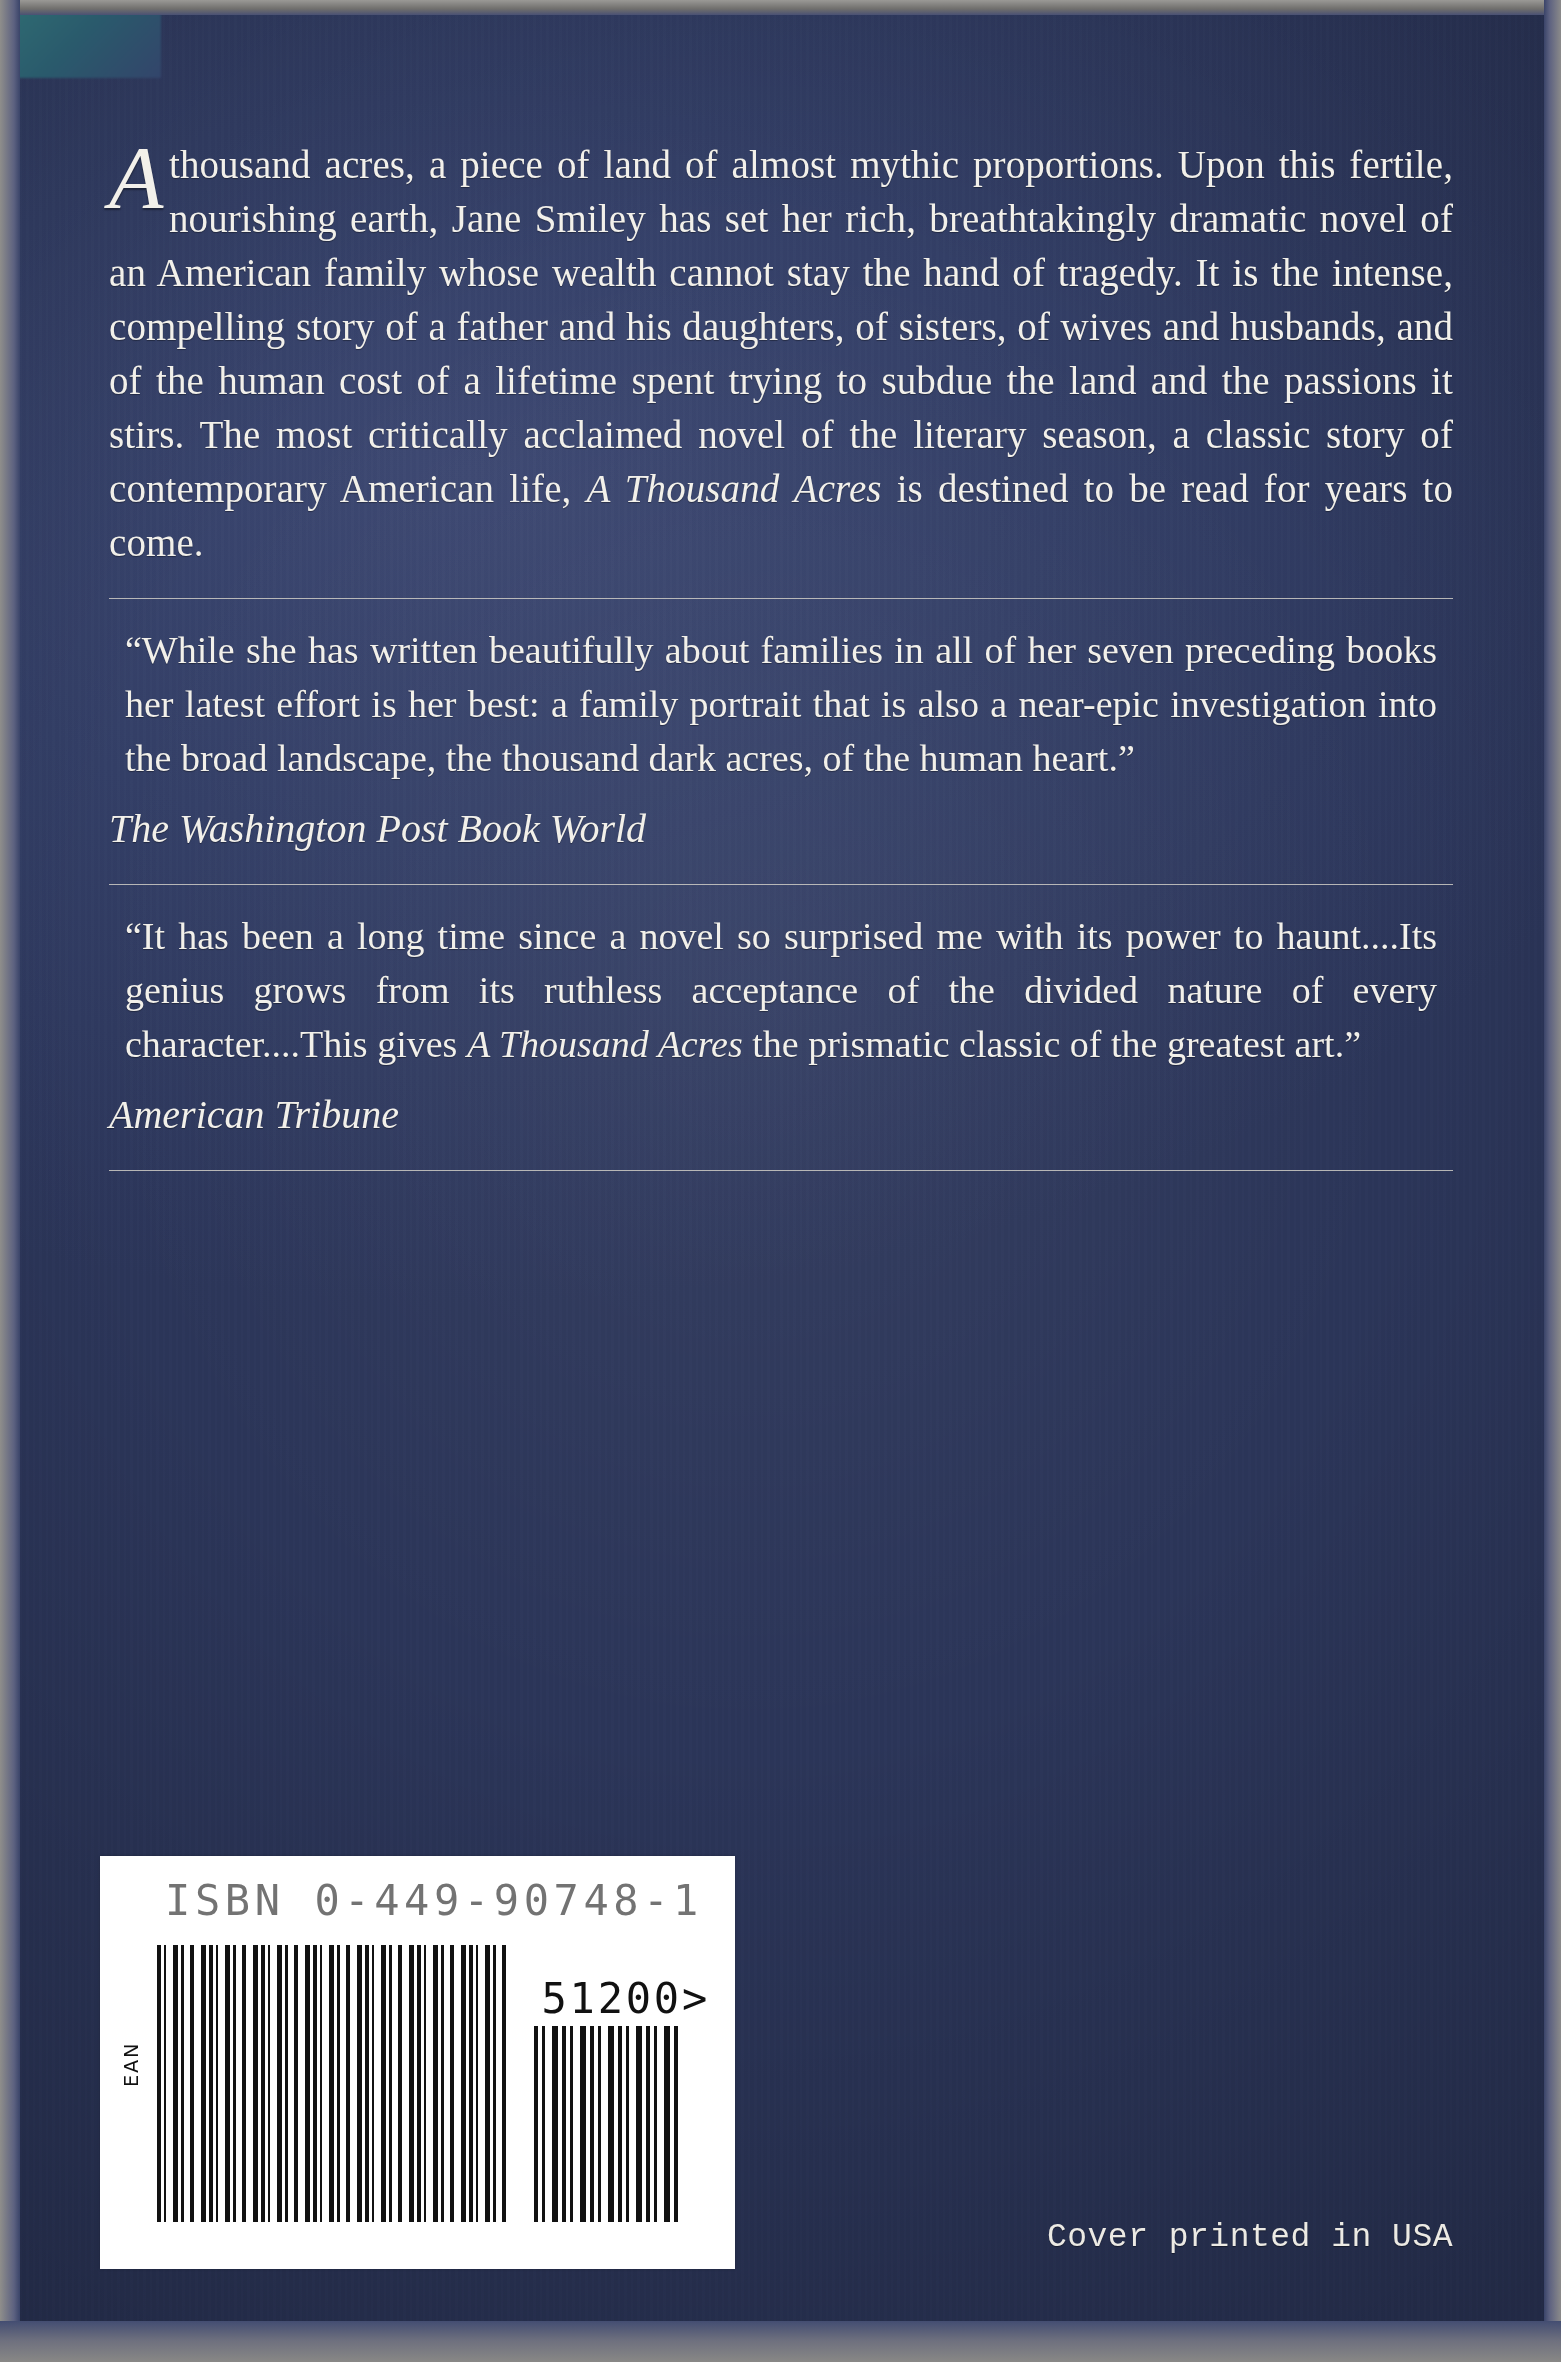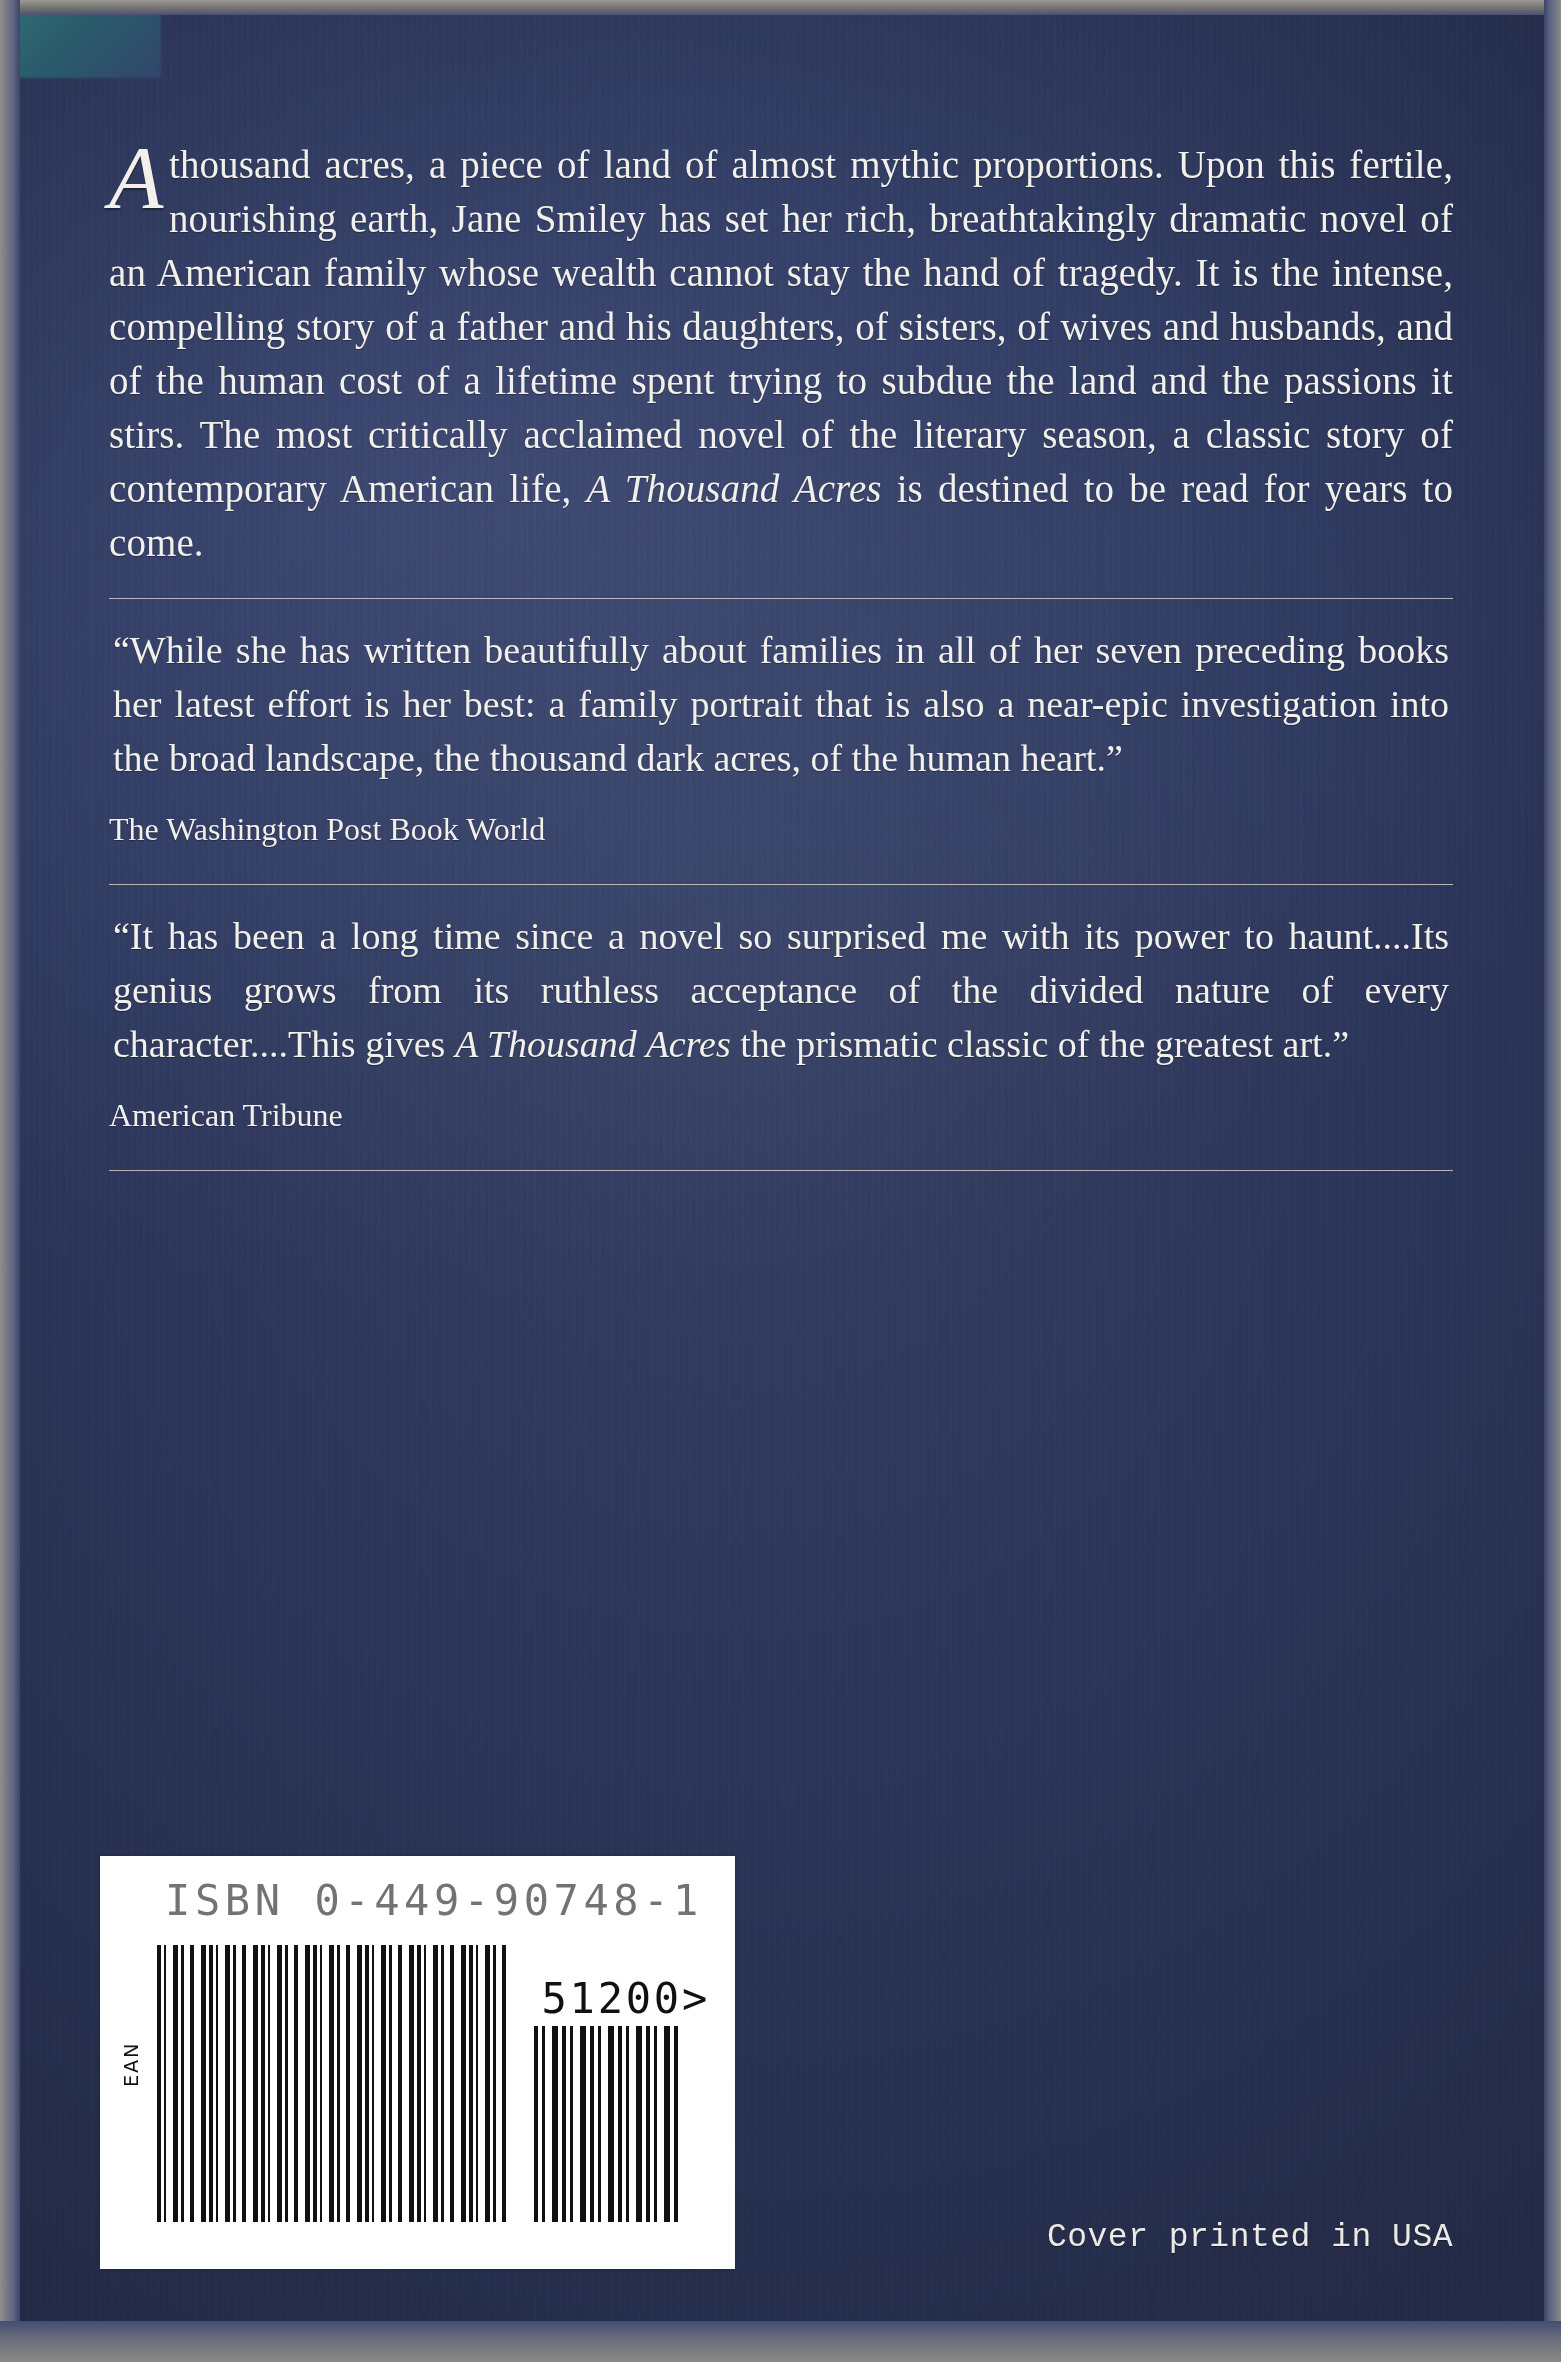--- a/index.html
+++ b/index.html
@@ -116,25 +116,26 @@
     opacity: .85;
     margin: 28px 0 24px 0;
     width: 100%;
   }
 
   .quote {
     font-size: 38px;
     line-height: 54px;
     text-align: justify;
     text-shadow: 0 0.9px 0.9px rgba(0,0,0,0.35);
-    margin: 4px;
+    margin: 16px;
   }
   .quote em { font-style: italic; }
   .source {
-    font-size: 32px;
+    font-style: italic;
+    font-size: 40px;
     line-height: 54px;
     margin: 17px 0 0 0;
     text-shadow: 0 0.9px 0.9px rgba(0,0,0,0.35);
   }
 
   
   .barcode-block {
     position: absolute;
     left: 100px;
     top: 1856px;

